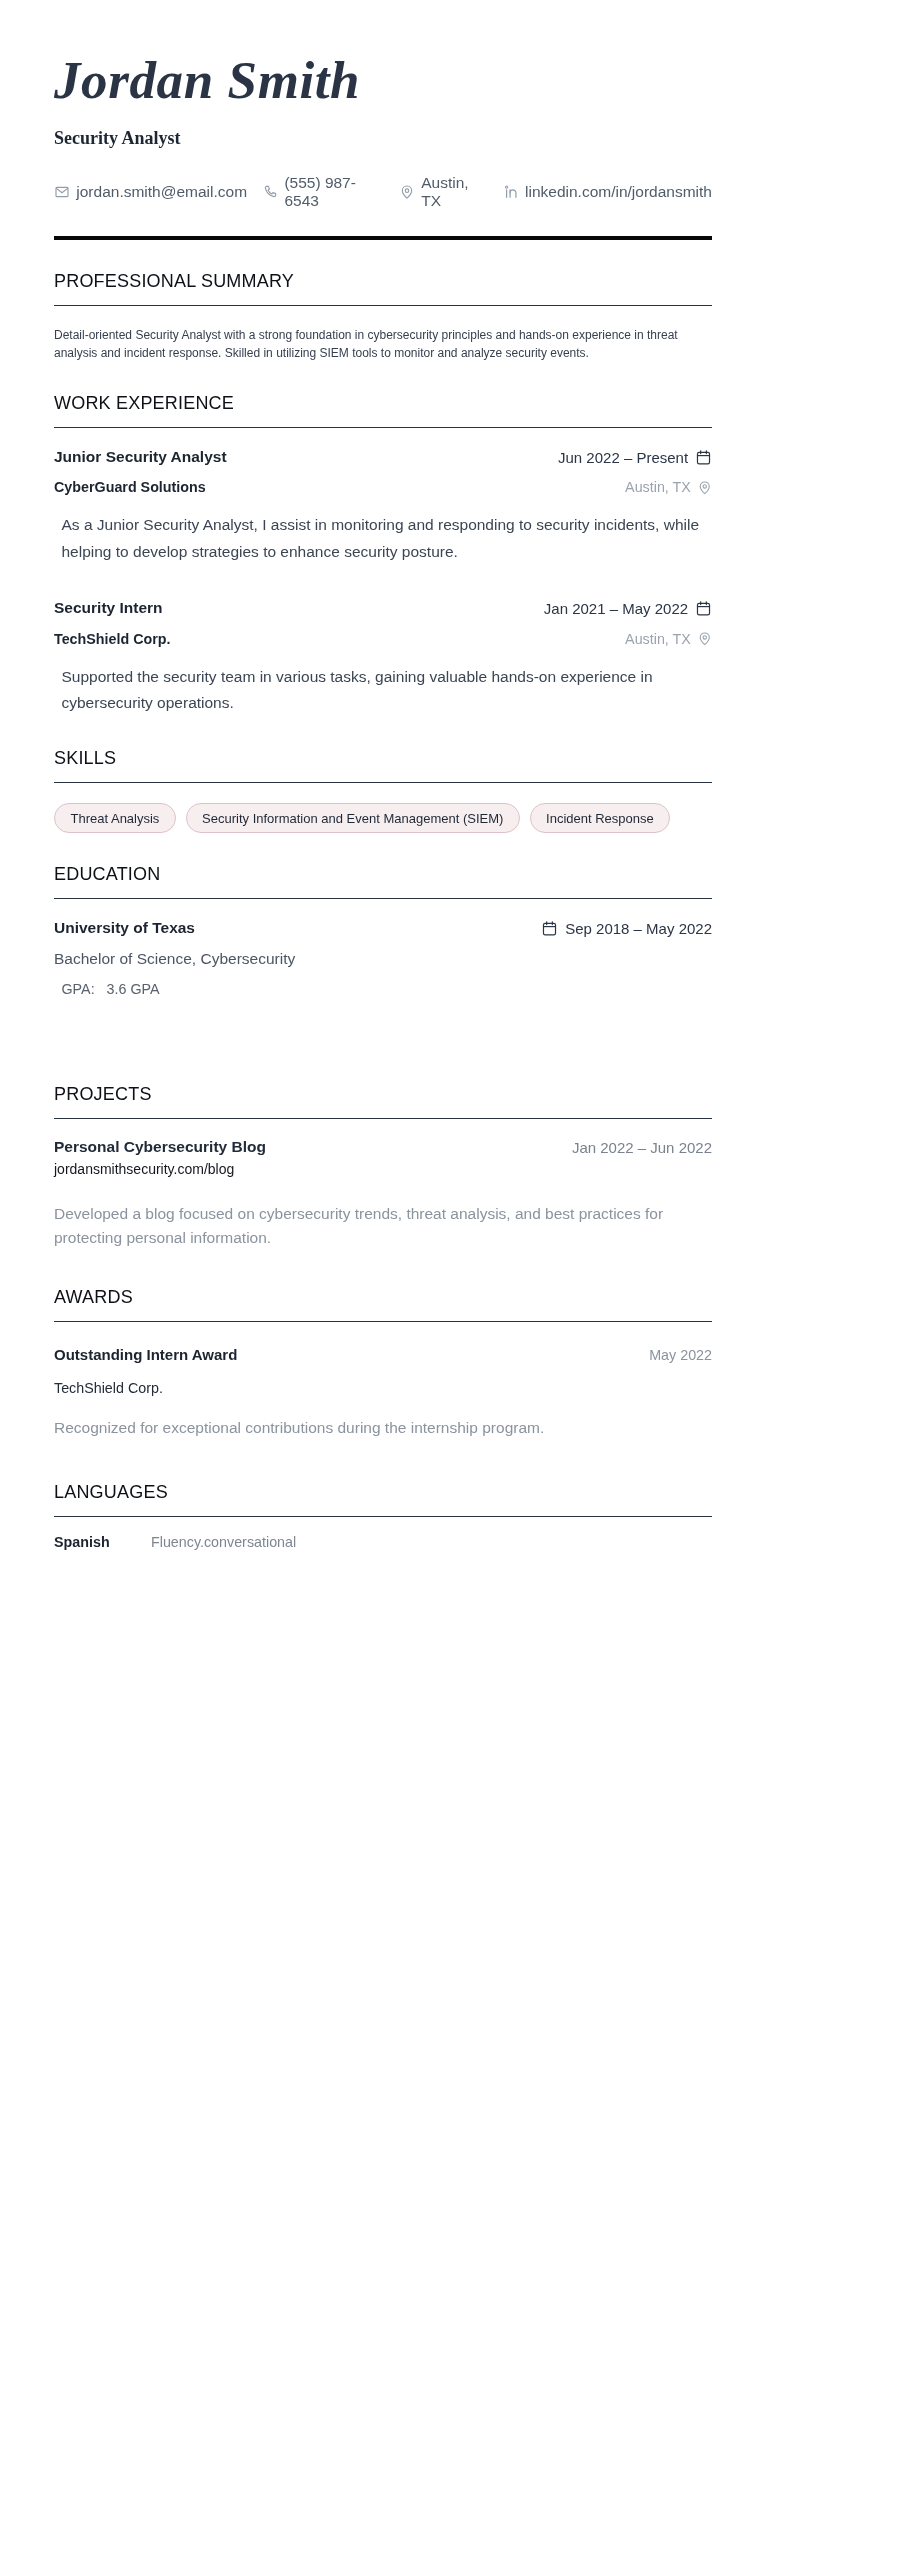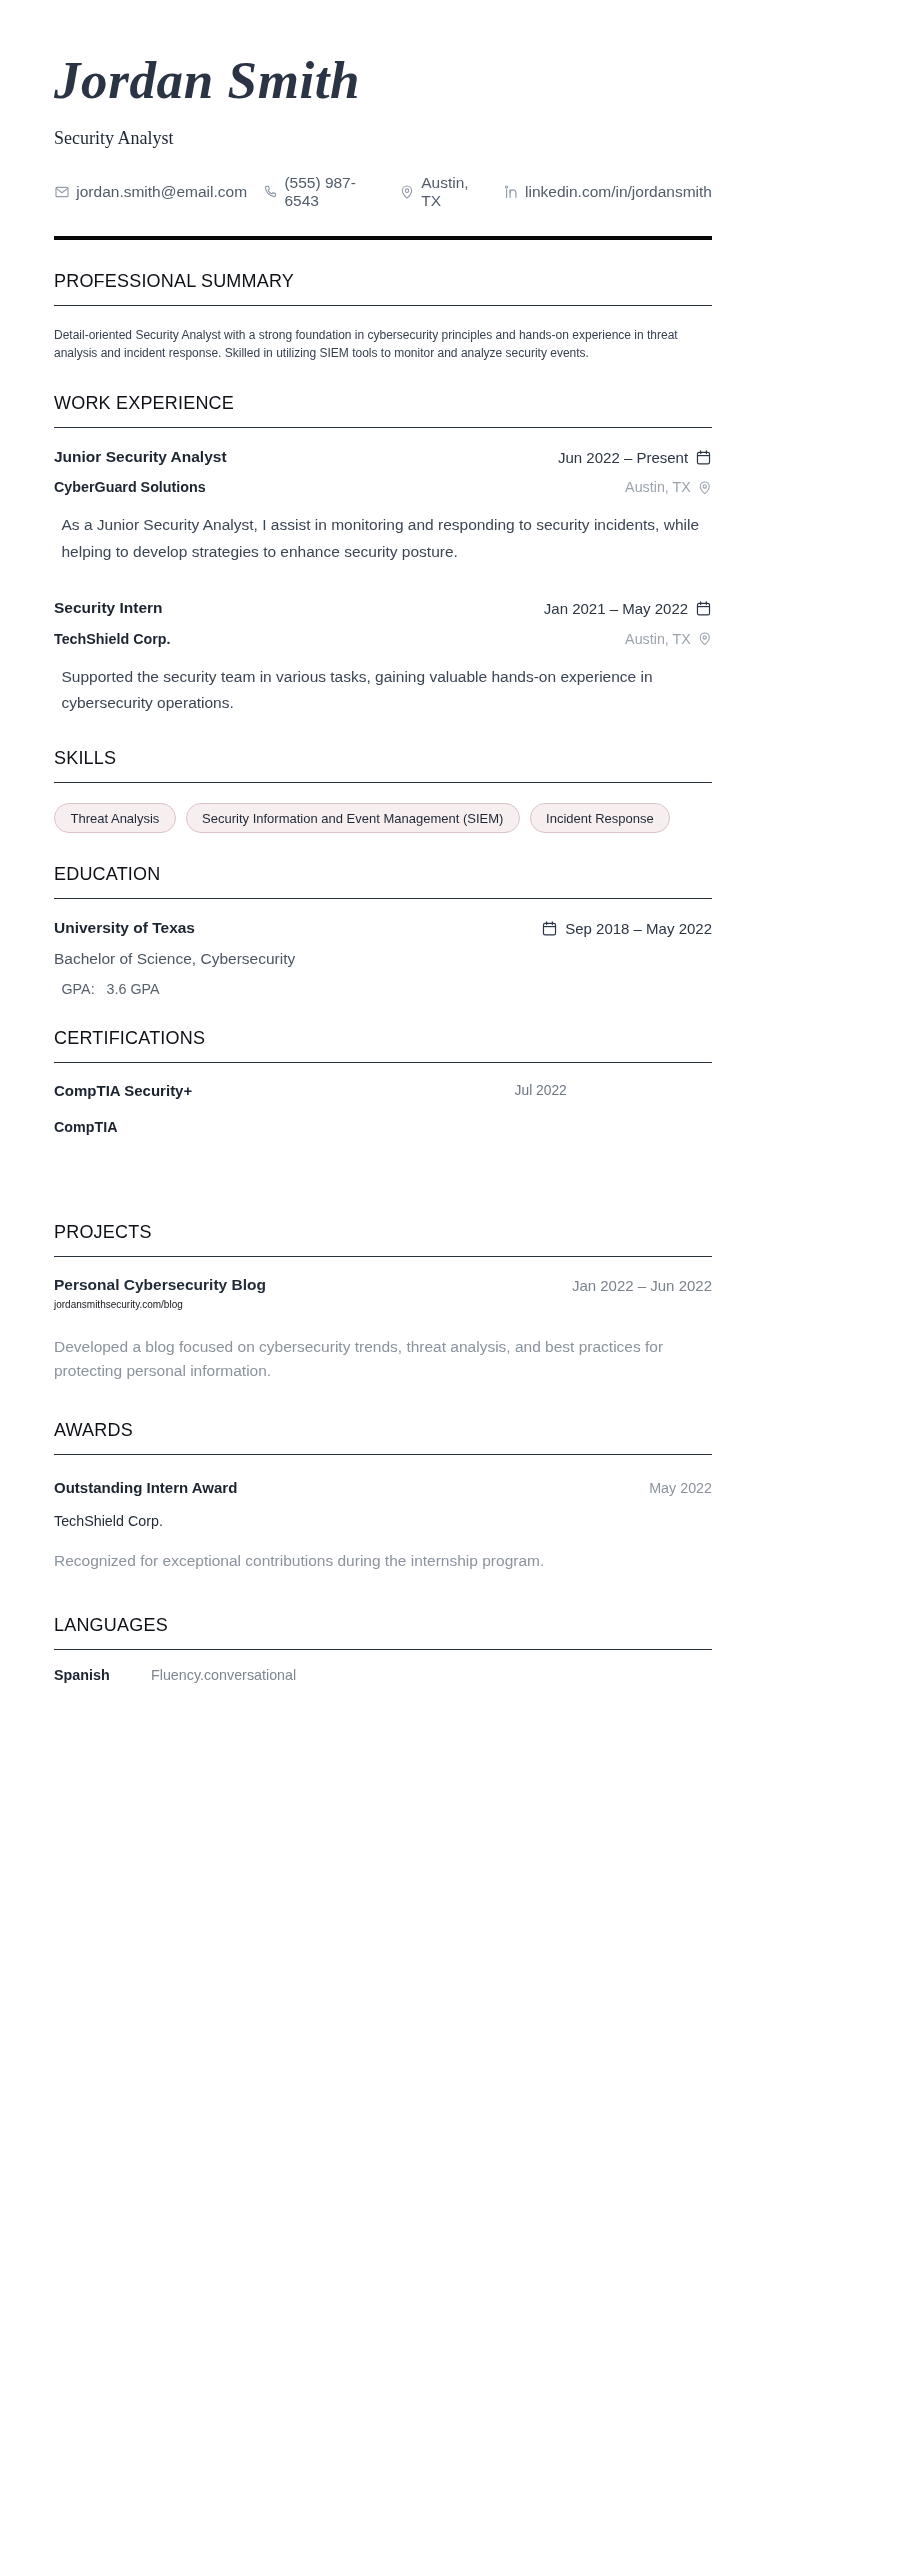--- a/index.html
+++ b/index.html
@@ -21,21 +21,21 @@
     font-style: italic;
     font-weight: 600;
     font-size: 53px;
     line-height: 1.0;
     color: #2a3444;
     letter-spacing: 0.6px;
   }
   .subtitle {
     font-family: "Liberation Serif", serif;
     font-size: 18px;
-    font-weight: 400;
+    font-weight: 700;
     color: #1d2734;
     margin-top: 20.6px;
   }
   .contact-row {
     display: flex;
     align-items: center;
     gap: 15px;
     margin-top: 25px;
     font-size: 15.5px;
     color: #515c6a;
@@ -135,21 +135,21 @@
     left: 70%;
     top: 0.6px;
     font-size: 13.8px;
     color: #6d7683;
   }
   .cert-issuer { margin-top: 19.5px; font-size: 14.3px; font-weight: 700; color: #1b2430; }
 
   
   .proj-title { font-size: 15.5px; font-weight: 700; color: #222b38; }
   .proj-date { font-size: 15px; color: #7a828e; }
-  .proj-url { margin-top: 4.6px; font-size: 10px; color: #14181e; }
+  .proj-url { margin-top: 4.6px; font-size: 14px; color: #14181e; }
   .proj-desc { margin-top: 25px; font-size: 15.5px; line-height: 1.55; color: #8b939e; }
 
   
   .award-title { font-size: 15px; font-weight: 700; color: #1b2430; }
   .award-date { font-size: 14.3px; color: #8b939e; }
   .award-issuer { margin-top: 17px; font-size: 14.3px; color: #232c38; }
   .award-desc { margin-top: 23px; font-size: 15.5px; color: #8b939e; }
 
   
   .lang-list { margin-top: 17px; }
@@ -328,31 +328,20 @@
         </span>
       </div>
       <div class="edu-degree">Bachelor of Science, Cybersecurity</div>
       <div class="edu-gpa">
         <span class="gpa-label">GPA:</span>
         <span>3.6 GPA</span>
       </div>
     </div>
   </section>
 
-  <section class="section">
-    <h2 class="section-heading">CERTIFICATIONS</h2>
-    <hr class="section-rule">
-    <div class="section-body">
-      <div class="cert-head">
-        <span class="cert-name">CompTIA Security+</span>
-        <span class="cert-date">Jul 2022</span>
-      </div>
-      <div class="cert-issuer">CompTIA</div>
-    </div>
-  </section>
 
   <section class="section" style="margin-top:87px">
     <h2 class="section-heading">PROJECTS</h2>
     <hr class="section-rule">
     <div class="section-body">
       <div class="entry-row">
         <span class="proj-title">Personal Cybersecurity Blog</span>
         <span class="proj-date">Jan 2022 – Jun 2022</span>
       </div>
       <div class="proj-url">jordansmithsecurity.com/blog</div>

